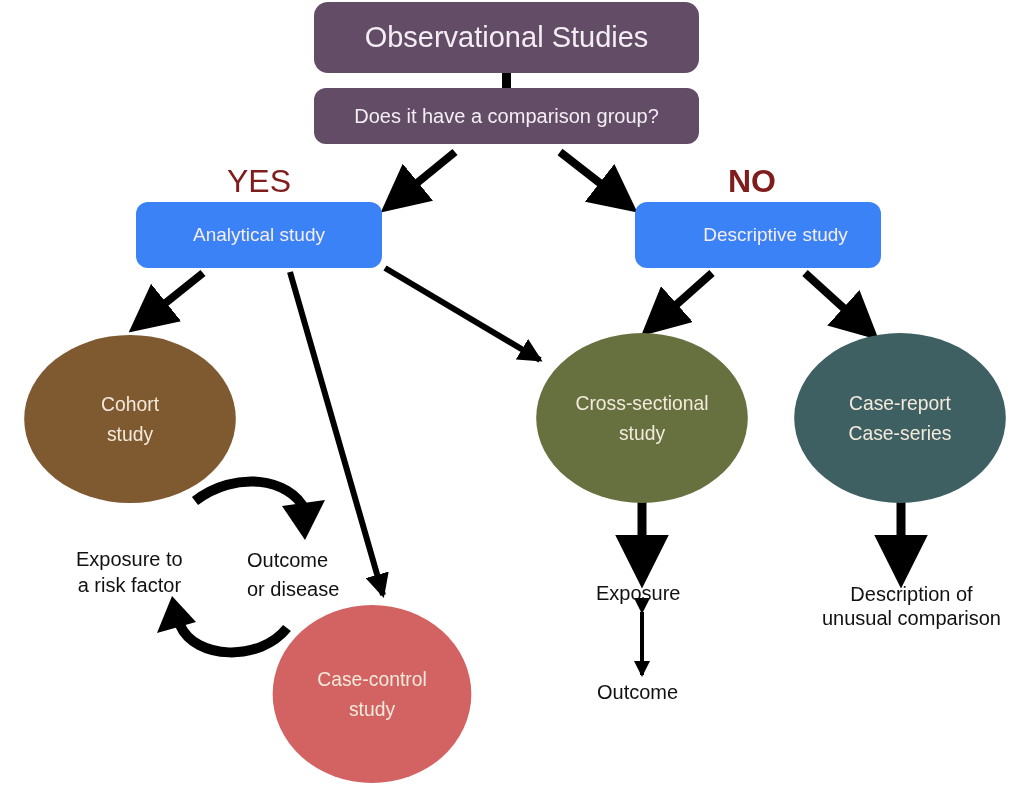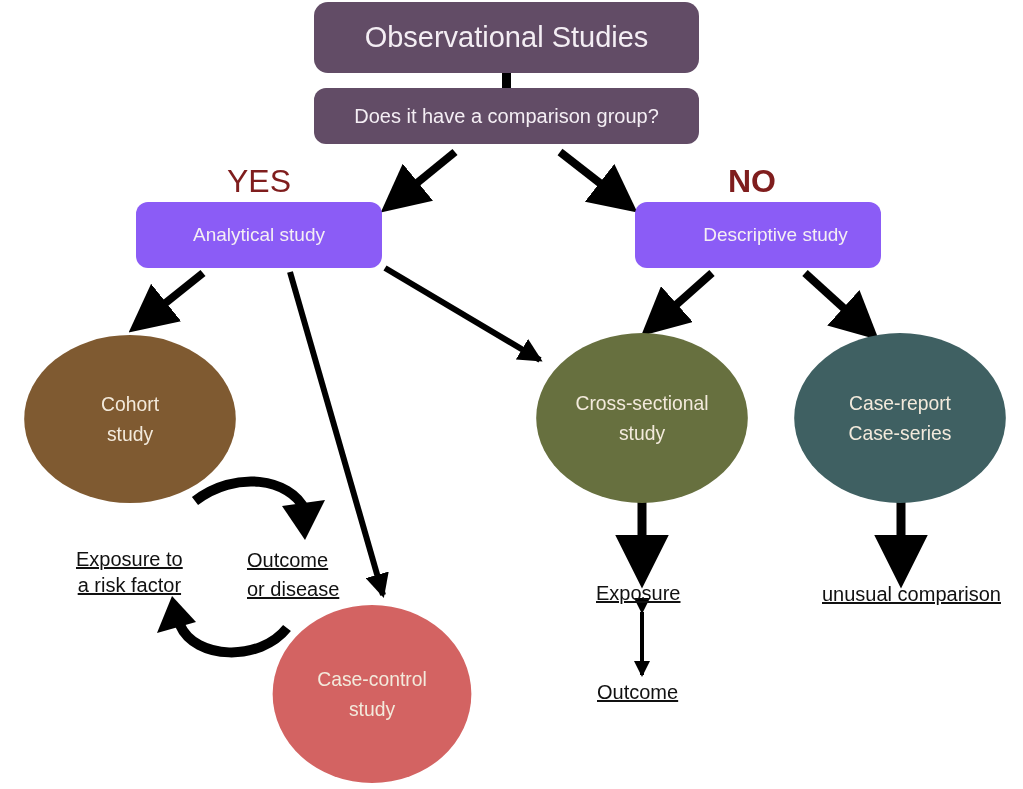--- a/index.html
+++ b/index.html
@@ -2,27 +2,27 @@
 <html><head>
   <meta charset="utf-8">
   <style>
     html, body { margin: 0; padding: 0; background: #ffffff; }
     body { width: 1023px; height: 789px; position: relative; overflow: hidden;
            font-family: "Liberation Sans", sans-serif; }
     #diagram { position: absolute; left: 0; top: 0; width: 1023px; height: 789px; }
     .box { position: absolute; display: flex; align-items: center; justify-content: center;
            color: #f4eef4; text-align: center; box-sizing: border-box; }
     .box-dark { background: #624c66; }
-    .box-light { background: #8b5cf6; }
+    .box-light { background: #3b82f6; }
     .ellipse { position: absolute; border-radius: 50%; display: flex; align-items: center;
                justify-content: center; text-align: center; color: #f3eadc;
                font-size: 21px; line-height: 30px; transform: scaleX(0.92);
                transform-origin: center; }
     .ellipse span { display: block; }
-    .label { position: absolute; color: #111111; text-align: center; white-space: nowrap; text-decoration: underline; }
+    .label { position: absolute; color: #111111; text-align: center; white-space: nowrap; }
     .branch { font-size: 32px; color: #7f1d1d; position: absolute; }
   </style>
 </head>
 <body>
 
 <svg id="diagram" viewBox="0 0 1023 789" xmlns="http://www.w3.org/2000/svg">
   <defs>
     <marker id="ah" markerWidth="6" markerHeight="6" refX="4.5" refY="3" orient="auto" markerUnits="strokeWidth">
       <path d="M0,0 L6,3 L0,6 z" fill="#000"></path>
     </marker>
@@ -115,14 +115,15 @@
 <div class="label" style="left:247px; top:546px; font-size:20px; line-height:29px; text-align:left;">
   <div>Outcome</div>
   <div>or disease</div>
 </div>
 
 <div class="label" style="left:596px; top:582px; font-size:20px;">Exposure</div>
 
 <div class="label" style="left:597px; top:681px; font-size:20px;">Outcome</div>
 
 <div class="label" style="left:822px; top:582px; font-size:20px; line-height:24px;">
+  <div>Description of</div>
   <div>unusual comparison</div>
 </div>
 
 </body></html>

